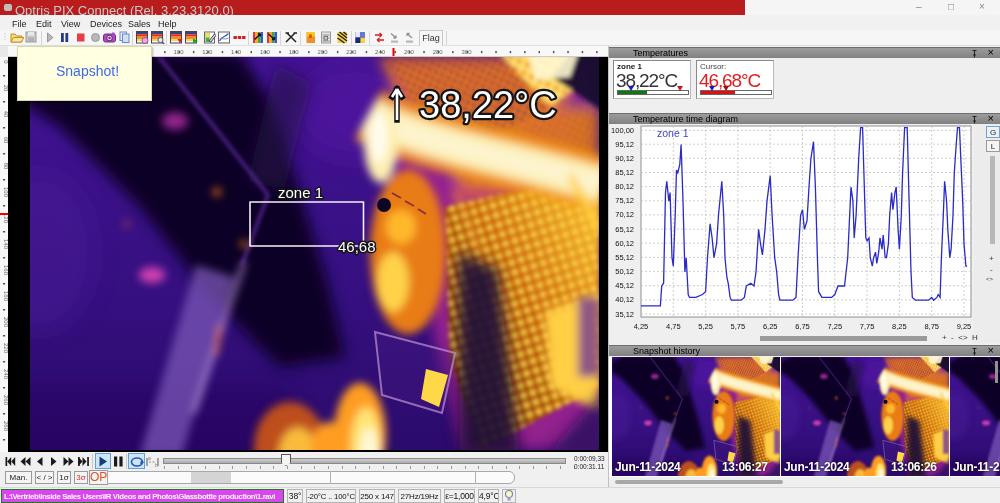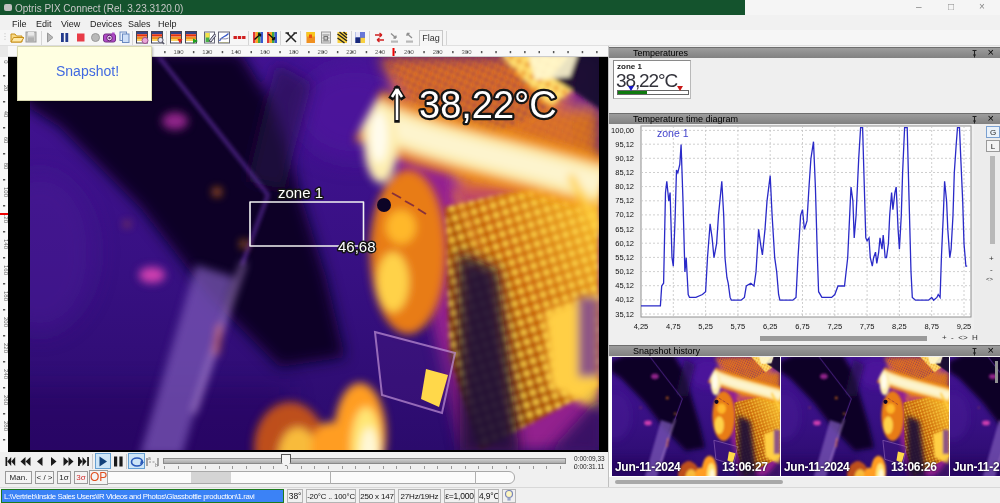--- a/index.html
+++ b/index.html
@@ -1,17 +1,17 @@
 <!DOCTYPE html>
 <html><head><meta charset="utf-8"><style>
 *{margin:0;padding:0;box-sizing:border-box}
 body{font-family:"Liberation Sans",sans-serif;background:#fff}
 #app{position:relative;width:1000px;height:503px;overflow:hidden;background:#f0f0f0;font-family:"Liberation Sans",sans-serif}
 .abs{position:absolute}
-#titlebar{left:0;top:0;width:745px;height:19px;background:#14532d;color:#c8c8c8;font-size:10px}
+#titlebar{left:0;top:0;width:745px;height:19px;background:#b91c1c;color:#c8c8c8;font-size:13px}
 #titlebar .tt{position:absolute;left:15px;top:3px;letter-spacing:0}
 #titlebar .ic{position:absolute;left:4px;top:4px;width:8px;height:7px;border-radius:2px;background:#c0c0c0}
 #winbtns{left:745px;top:0;width:255px;height:15px;background:#f5f5f5;color:#888;font-size:10px}
 #winbtns span{position:absolute;top:1px}
 #menubar{left:0;top:15px;width:1000px;height:15px;background:#f1f1f1;color:#222;font-size:9px}
 #menubar span{position:absolute;top:4px}
 #toolbar{left:0;top:30px;width:1000px;height:16px;background:#f6f6f6;border-bottom:1px solid #e0e0e0}
 #toolbar .ti{position:absolute;top:0}
 #toolbar .sep{position:absolute;top:1px;width:1px;height:14px;background:#d5d5d5}
 #flagbtn{position:absolute;left:419px;top:0px;width:24px;height:28px;border:1px solid #c8c8c8;background:#f6f6f6;font-size:9px;color:#333;text-align:center;line-height:15px}
@@ -19,21 +19,21 @@
 #rulertop{left:8px;top:46px;width:600px;height:11px;background:#f8f8f8;border-bottom:1px solid #ccc}
 #rulerleft{left:0;top:57px;width:8px;height:395px;background:#f8f8f8}
 #corner{left:0;top:46px;width:8px;height:11px;background:#e8e8e8}
 #mainimg{left:30px;top:57px}
 #tooltip{left:17px;top:46px;width:135px;height:55px;background:#ffffe1;border:1px solid #d9d9b0;box-shadow:1px 1px 2px rgba(0,0,0,.25);color:#4169e1;font-size:14px}
 #tooltip span{position:absolute;left:38px;top:16px}
 #playrow{left:0;top:452px;width:608px;height:18px;background:#f0f0f0}
 #row2{left:0;top:469px;width:608px;height:17px;background:#f0f0f0}
 #statusbar{left:0;top:487px;width:1000px;height:16px;background:#f0f0f0;border-top:1px solid #d8d8d8}
 .sfield{position:absolute;top:1px;height:14px;border:1px solid #b4b4b4;background:#f0f0f0;color:#111;font-size:8.5px;letter-spacing:-0.2px;text-align:center;line-height:13px;white-space:nowrap;overflow:hidden}
-#greenbar{position:absolute;left:1px;top:1px;width:283px;height:14px;background:#3b82f6;border:1px solid #1d7a1d;color:#fff;font-size:7.8px;font-weight:normal;letter-spacing:-0.38px;line-height:13px;padding-left:2px;white-space:nowrap;overflow:hidden}
+#greenbar{position:absolute;left:1px;top:1px;width:283px;height:14px;background:#d946ef;border:1px solid #1d7a1d;color:#fff;font-size:7.8px;font-weight:bold;letter-spacing:-0.38px;line-height:13px;padding-left:2px;white-space:nowrap;overflow:hidden}
 #rightpanel{left:608px;top:46px;width:392px;height:441px;background:#efefef;border-left:1px solid #c0c0c0}
 .phdr{position:absolute;left:0;width:392px;height:11px;background:linear-gradient(#9c9c9c,#818181);border-top:1px solid #6e6e6e;color:#000;font-size:9px;line-height:11px;padding-left:24px}
 .phdr .pin{position:absolute;right:22px;top:1px;width:9px;height:9px}
 .phdr .xx{position:absolute;right:7px;top:-1px;font-size:11px;color:#000}
 .tbox{position:absolute;background:#fff;border:1px solid #b9b9b9;border-top-color:#8a8a8a;border-left-color:#8a8a8a}
 .tlabel{position:absolute;left:3px;top:1px;font-size:8px;font-weight:bold;color:#222}
 .tval{position:absolute;left:2px;top:9px;font-size:19px;letter-spacing:-1.1px;color:#33333b;white-space:nowrap}
 .bar{position:absolute;left:3px;bottom:3px;height:5px;border:1px solid #666;background:#fff}
 .mk{position:absolute;width:0;height:0;border-left:3.5px solid transparent;border-right:3.5px solid transparent;border-top:5px solid #00c}
 .sbtn{position:absolute;border:1px solid #9a9a9a;background:#f4f4f4;color:#222;font-size:8px;text-align:center}
@@ -415,20 +415,29 @@
           <path d="M4.5,1 v5 M2.5,1.5 h4 M3,6 h3 M4.5,6 v2.5" stroke="#222" stroke-width="1" fill="none"></path>
         </svg><span class="xx">×</span></div>
       <div class="tbox" style="left:4px;top:14px;width:78px;height:39px">
         <span class="tlabel">zone 1</span>
         <span class="tval">38,22°C</span>
         <span class="bar" style="width:72px">
           <span style="position:absolute;left:0;top:0;height:100%;width:29px;background:#0e7a0e"></span>
         </span>
         <span class="mk" style="left:14px;bottom:7px;border-top-color:#1818c8"></span>
         <span class="mk" style="left:63px;bottom:7px;border-top-color:#c81818"></span>
+      </div>
+      <div class="tbox" style="left:87px;top:14px;width:78px;height:39px">
+        <span class="tlabel" style="font-weight:normal;color:#444">Cursor:</span>
+        <span class="tval" style="color:#e02020">46,68°C</span>
+        <span class="bar" style="width:72px">
+          <span style="position:absolute;left:0;top:0;height:100%;width:34px;background:#e01010"></span>
+        </span>
+        <span class="mk" style="left:12px;bottom:7px;border-top-color:#1818c8"></span>
+        <span class="mk" style="left:26px;bottom:7px;border-top-color:#a01010"></span>
       </div>
       <div class="phdr" style="top:67px">Temperature time diagram<svg class="pin" width="9" height="9" viewBox="0 0 9 9">
           <path d="M4.5,1 v5 M2.5,1.5 h4 M3,6 h3 M4.5,6 v2.5" stroke="#222" stroke-width="1" fill="none"></path>
         </svg><span class="xx">×</span></div>
       <div style="position:absolute;left:0;top:78px;width:392px;height:219px">
         <svg width="392" height="219" style="position:absolute;left:0;top:0">
           <rect x="32" y="2" width="330" height="191" fill="#fff" stroke="#909090" stroke-width="1"></rect>
           <line x1="32" y1="6.4" x2="362" y2="6.4" stroke="#c3c3c3" stroke-width="0.8" stroke-dasharray="2,2"></line>
           <text x="25" y="8.9" font-size="7.5" fill="#111" text-anchor="end" font-family="Liberation Sans">100,00</text>
           <line x1="32" y1="20.2" x2="362" y2="20.2" stroke="#c3c3c3" stroke-width="0.8" stroke-dasharray="2,2"></line>

